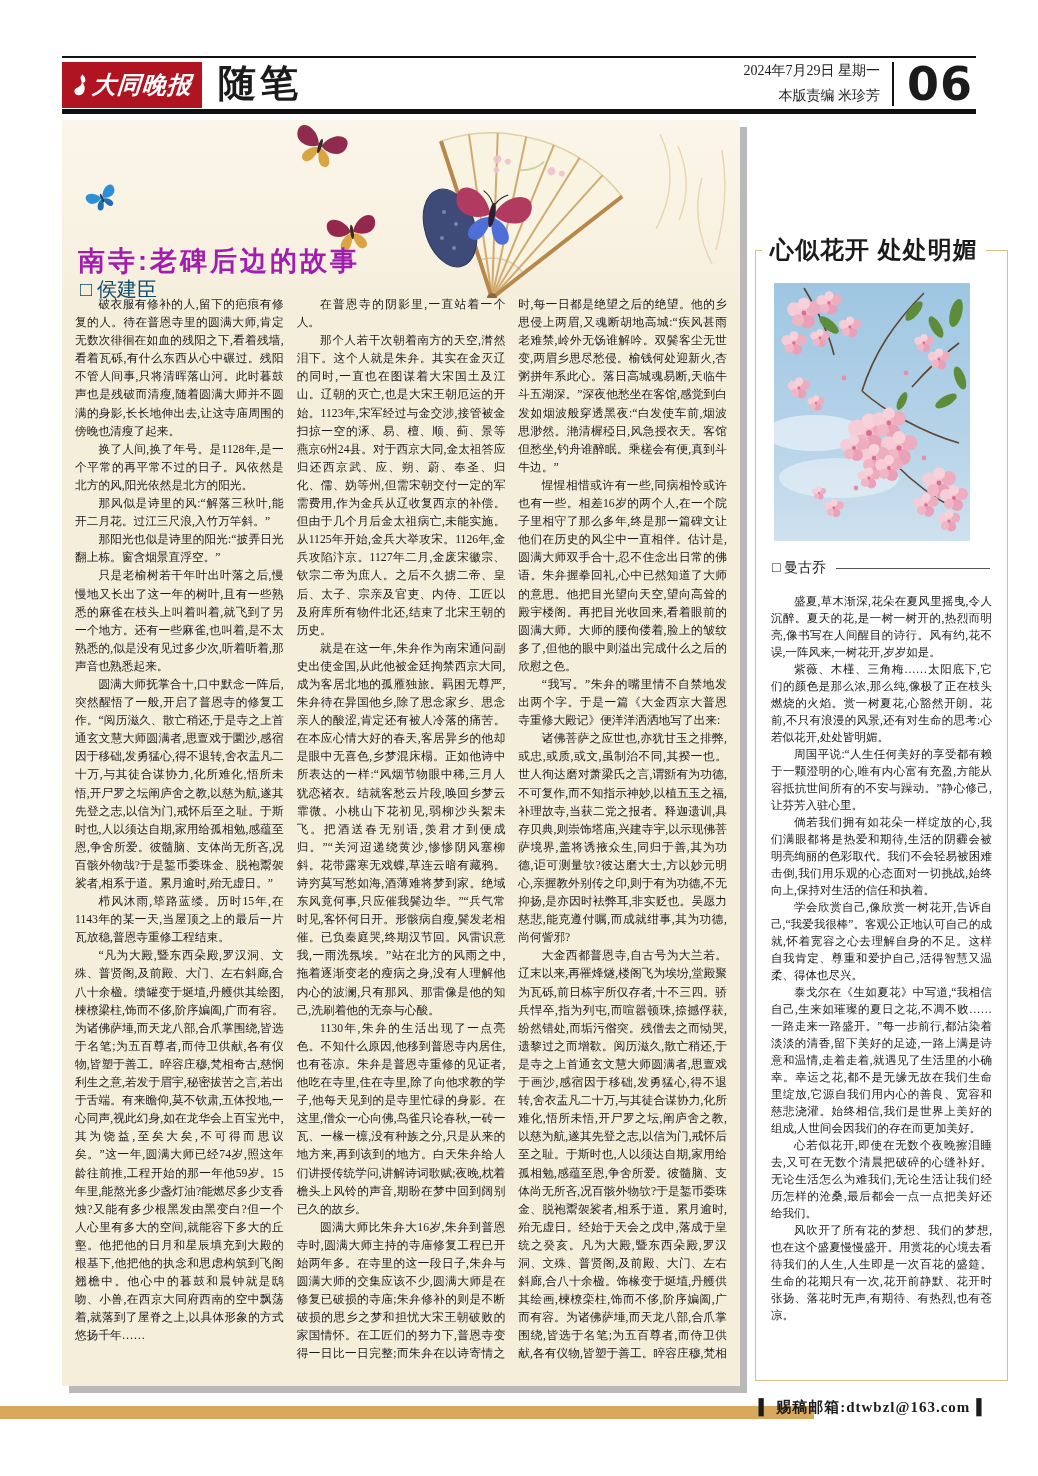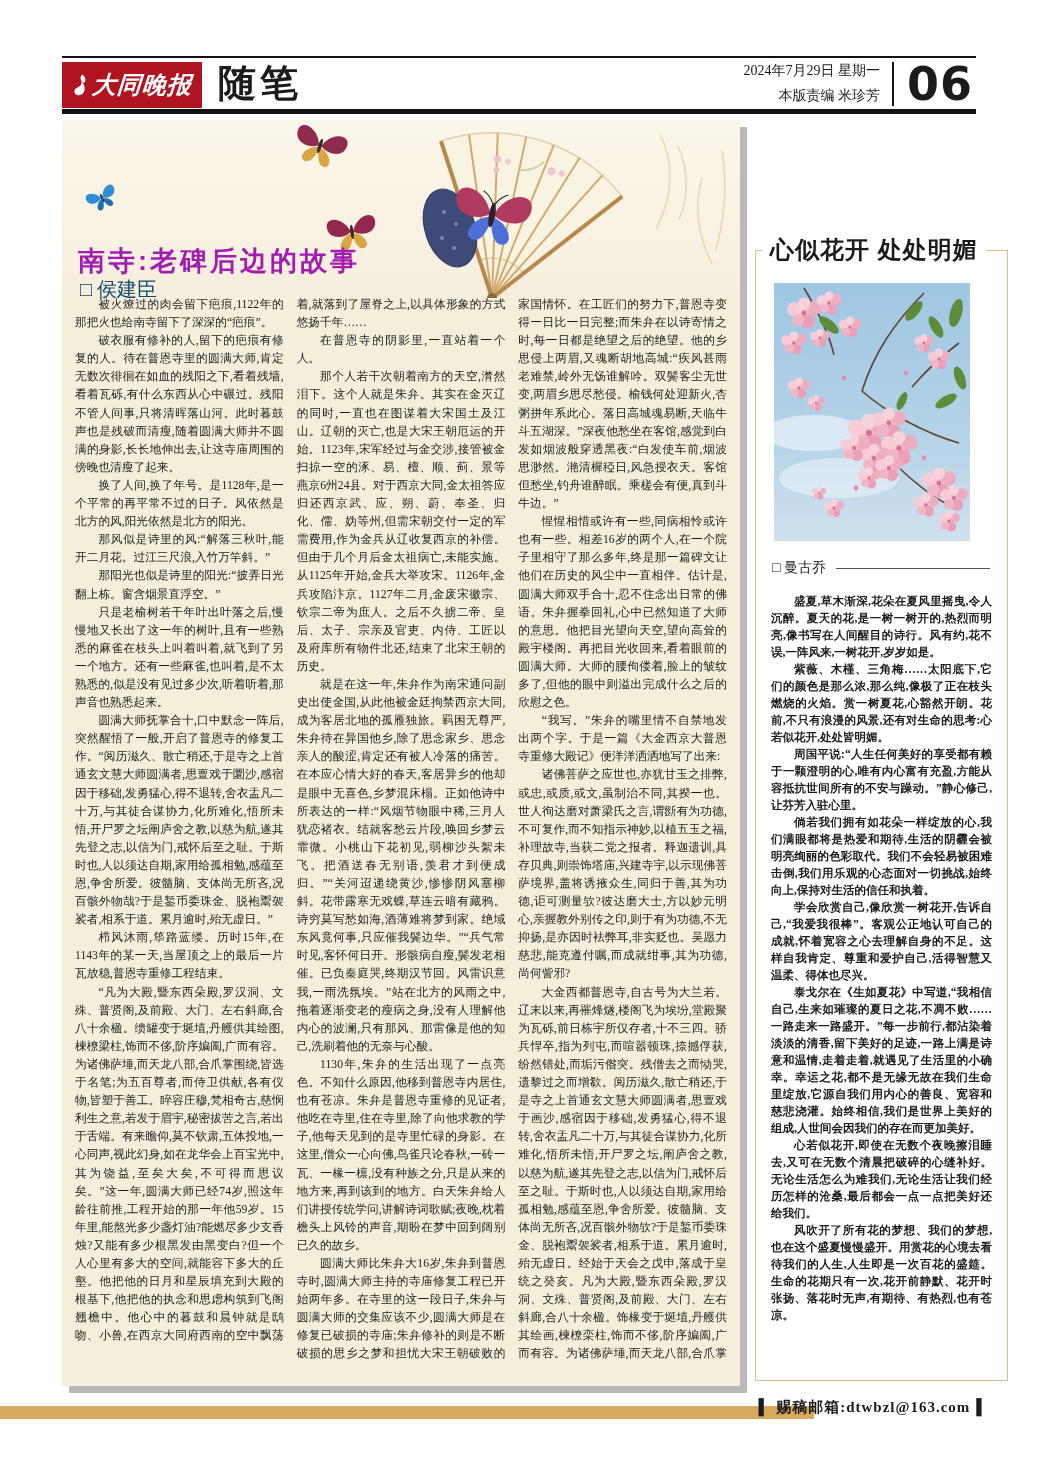--- a/index.html
+++ b/index.html
@@ -42,21 +42,21 @@
   .sidebar{position:absolute;left:755px;top:250px;width:253px;height:1131px;
            border:1px solid #d6c08d;background:#fff;box-sizing:border-box;}
   .sb-title{position:absolute;top:-17px;left:6px;background:#fff;padding:0 8px;
             font-family:"Liberation Sans","DejaVu Sans",sans-serif;
             font-size:24px;font-weight:900;letter-spacing:1px;white-space:nowrap;}
   .sb-photo{position:absolute;top:32px;left:18px;width:196px;height:258px;}
   .sb-author{position:absolute;top:308px;left:16px;right:17px;display:flex;
              align-items:center;font-size:14px;}
   .sb-author .rule{flex:1;height:1px;background:#555;margin-left:10px;}
   .sb-body{position:absolute;top:342px;left:15px;right:15px;bottom:12px;
-           overflow:hidden;font-size:11.5px;line-height:17px;text-align:justify;font-weight:bold;}
+           overflow:hidden;font-size:11.5px;line-height:17px;text-align:justify;}
   .sb-body p{margin:0;text-indent:2em;}
 
   
   .footer-bar{position:absolute;left:0;top:1406px;width:814px;height:13px;
               background:#d8a95c;}
   .footer-mail{position:absolute;top:1398px;right:50px;display:flex;gap:6px;
                align-items:center;font-size:15px;font-weight:bold;letter-spacing:1px;}
 </style>
 </head>
 <body>
@@ -152,21 +152,20 @@
         <path d="M2,-2 C10,-22 34,-24 30,-6 C27,6 10,6 2,0 Z" fill="#b03a60"></path>
         <path d="M-2,2 C-14,4 -22,20 -12,22 C-4,23 -1,10 0,4 Z" fill="#4f6fd8"></path>
         <path d="M2,2 C14,4 22,20 12,22 C4,23 1,10 0,4 Z" fill="#4f6fd8"></path>
         <ellipse rx="2.5" ry="10" fill="#2c2030"></ellipse>
         <path d="M-1,-9 C-4,-15 -8,-17 -10,-18 M1,-9 C4,-15 8,-17 10,-18" stroke="#2c2030" stroke-width="0.9" fill="none"></path>
       </g>
     </svg>
     <div class="article-title">南寺:老碑后边的故事</div>
     <div class="article-author">□ 侯建臣</div>
     <div class="article-body">
-        <p>被火燎过的肉会留下疤痕,1122年的那把火也给南寺留下了深深的“疤痕”。</p>
         <p>破衣服有修补的人,留下的疤痕有修复的人。待在普恩寺里的圆满大师,肯定无数次徘徊在如血的残阳之下,看着残墙,看着瓦砾,有什么东西从心中碾过。残阳不管人间事,只将清晖落山河。此时暮鼓声也是残破而清瘦,随着圆满大师并不圆满的身影,长长地伸出去,让这寺庙周围的傍晚也清瘦了起来。</p>
         <p>换了人间,换了年号。是1128年,是一个平常的再平常不过的日子。风依然是北方的风,阳光依然是北方的阳光。</p>
         <p>那风似是诗里的风:“解落三秋叶,能开二月花。过江三尺浪,入竹万竿斜。”</p>
         <p>那阳光也似是诗里的阳光:“披弄日光翻上栋。窗含烟景直浮空。”</p>
         <p>只是老榆树若干年叶出叶落之后,慢慢地又长出了这一年的树叶,且有一些熟悉的麻雀在枝头上叫着叫着,就飞到了另一个地方。还有一些麻雀,也叫着,是不太熟悉的,似是没有见过多少次,听着听着,那声音也熟悉起来。</p>
         <p>圆满大师抚掌合十,口中默念一阵后,突然醒悟了一般,开启了普恩寺的修复工作。“阅历滋久、散亡稍还,于是寺之上首通玄文慧大师圆满者,思亶戏于圜沙,感宿因于移础,发勇猛心,得不退转,舍衣盂凡二十万,与其徒合谋协力,化所难化,悟所未悟,开尸罗之坛阐庐舍之教,以慈为航,遂其先登之志,以信为门,戒怀后至之耻。于斯时也,人以须达自期,家用给孤相勉,感蕴至恩,争舍所爱。彼髓脑、支体尚无所吝,况百骸外物哉?于是錾币委珠金、脱袍鬻袈裟者,相系于道。累月逾时,殆无虚日。”</p>
         <p>栉风沐雨,筚路蓝缕。历时15年,在1143年的某一天,当屋顶之上的最后一片瓦放稳,普恩寺重修工程结束。</p>
         <p>“凡为大殿,暨东西朵殿,罗汉洞、文殊、普贤阁,及前殿、大门、左右斜廊,合八十余楹。缋罐变于埏埴,丹艧供其绘图,楝橑梁柱,饰而不侈,阶序媥阖,广而有容。为诸佛萨埵,而天龙八部,合爪掌围绕,皆选于名笔;为五百尊者,而侍卫供献,各有仪物,皆塑于善工。睟容庄穆,梵相奇古,慈悯利生之意,若发于眉宇,秘密拔苦之言,若出于舌端。有来瞻仰,莫不钦肃,五体投地,一心同声,视此幻身,如在龙华会上百宝光中,其为饶益,至矣大矣,不可得而思议矣。”这一年,圆满大师已经74岁,照这年龄往前推,工程开始的那一年他59岁。15年里,能熬光多少盏灯油?能燃尽多少支香烛?又能有多少根黑发由黑变白?但一个人心里有多大的空间,就能容下多大的丘壑。他把他的日月和星辰填充到大殿的根基下,他把他的执念和思虑构筑到飞阁翘檐中。他心中的暮鼓和晨钟就是鸱吻、小兽,在西京大同府西南的空中飘荡着,就落到了屋脊之上,以具体形象的方式悠扬千年……</p>
         <p>在普恩寺的阴影里,一直站着一个人。</p>
         <p>那个人若干次朝着南方的天空,潸然泪下。这个人就是朱弁。其实在金灭辽的同时,一直也在图谋着大宋国土及江山。辽朝的灭亡,也是大宋王朝厄运的开始。1123年,宋军经过与金交涉,接管被金扫掠一空的涿、易、檀、顺、蓟、景等燕京6州24县。对于西京大同,金太祖答应归还西京武、应、朔、蔚、奉圣、归化、儒、妫等州,但需宋朝交付一定的军需费用,作为金兵从辽收复西京的补偿。但由于几个月后金太祖病亡,未能实施。从1125年开始,金兵大举攻宋。1126年,金兵攻陷汴京。1127年二月,金废宋徽宗、钦宗二帝为庶人。之后不久掳二帝、皇后、太子、宗亲及官吏、内侍、工匠以及府库所有物件北还,结束了北宋王朝的历史。</p>

